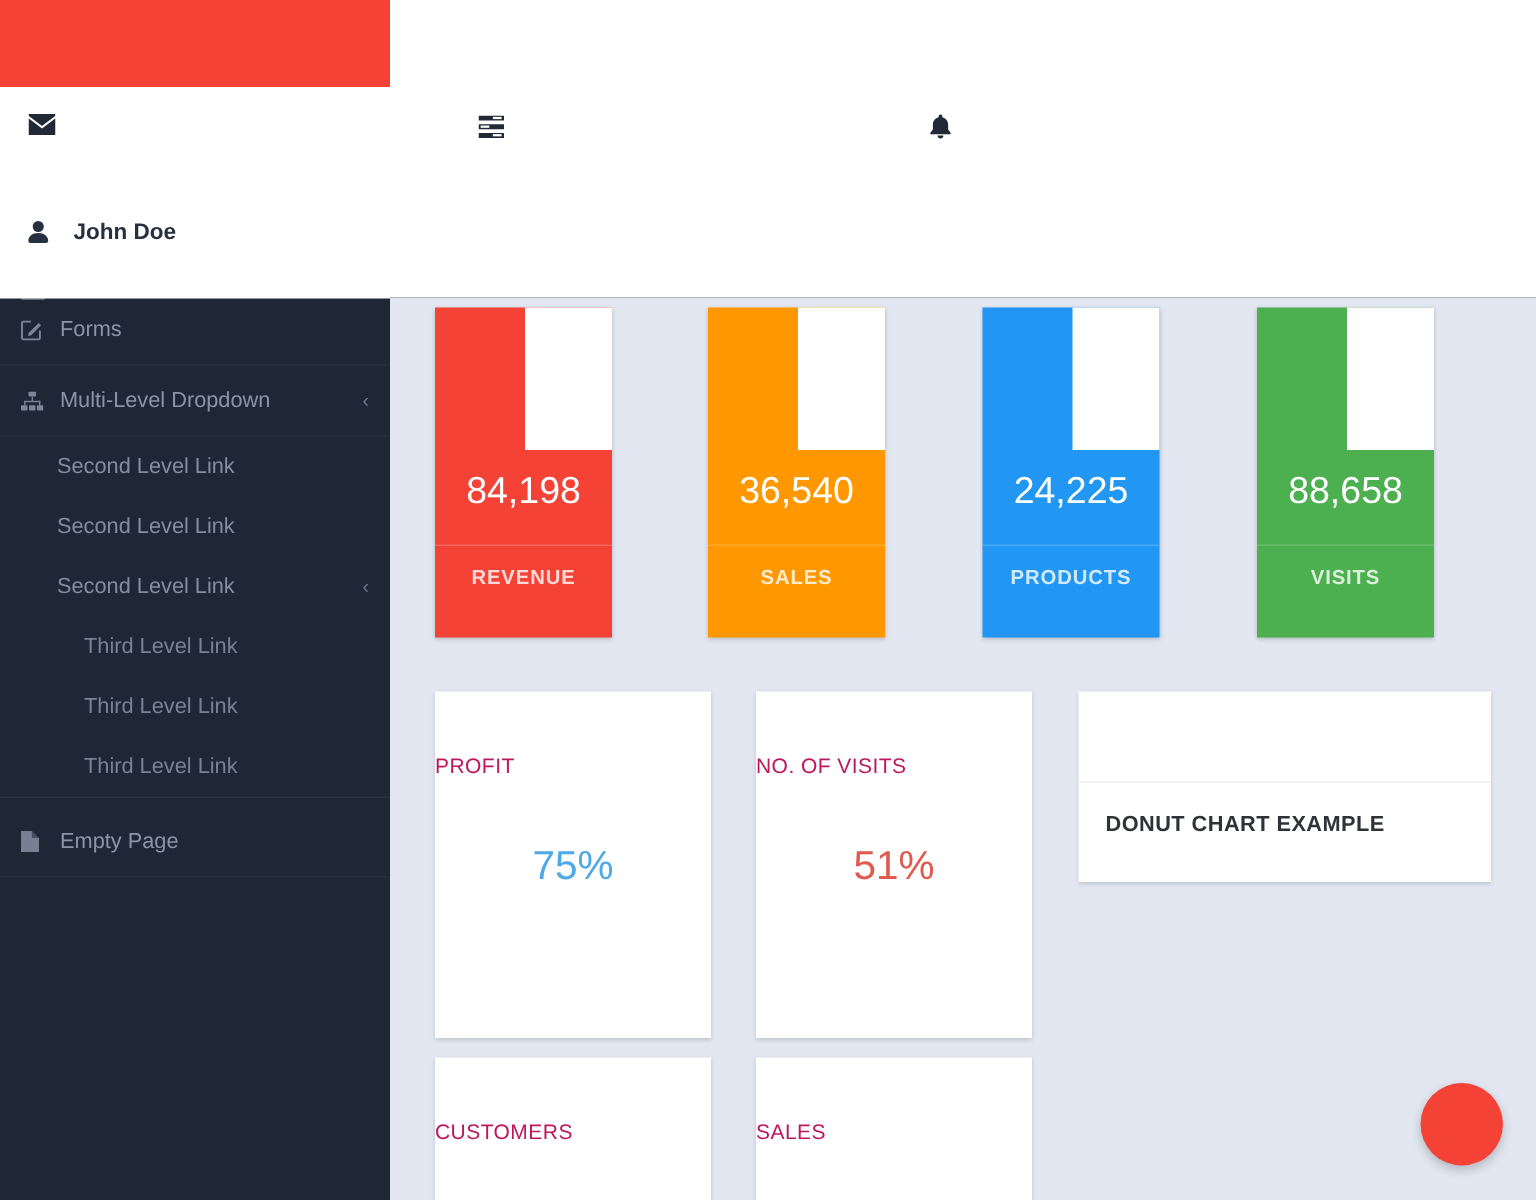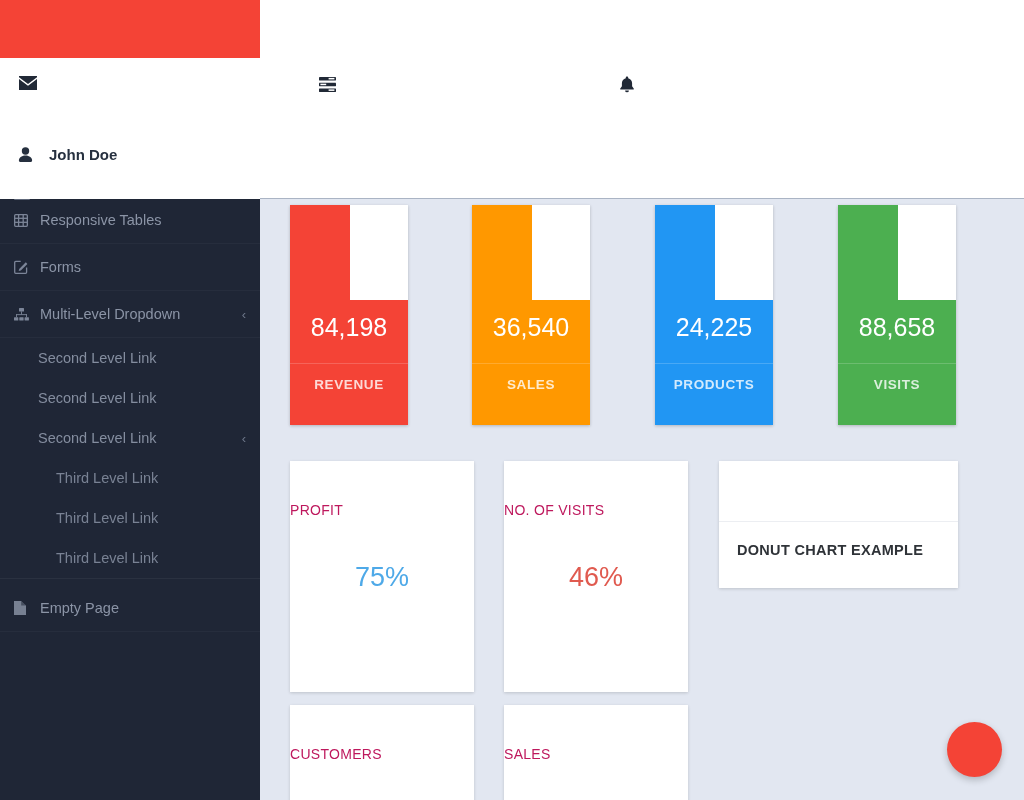--- a/index.html
+++ b/index.html
@@ -167,32 +167,20 @@
           <svg width="14" height="14" viewBox="0 0 14 14" fill="currentColor">
             <rect x="0" y="0" width="6" height="6" rx="1" fill="none" stroke="currentColor" stroke-width="1.4"></rect>
             <rect x="8" y="0" width="6" height="6" rx="1" fill="none" stroke="currentColor" stroke-width="1.4"></rect>
             <rect x="0" y="8" width="6" height="6" rx="1" fill="none" stroke="currentColor" stroke-width="1.4"></rect>
             <rect x="8" y="8" width="6" height="6" rx="1" fill="none" stroke="currentColor" stroke-width="1.4"></rect>
           </svg>
         </span>
         <span class="ni-label">Tabs &amp; Panels</span>
       </div>
 
-      <div class="nav-item level1">
-        <span class="ni-icon">
-          <svg width="14" height="13" viewBox="0 0 14 13" fill="none" stroke="currentColor" stroke-width="1.3">
-            <rect x="0.65" y="0.65" width="12.7" height="11.7" rx="1"></rect>
-            <line x1="0.65" y1="4.3" x2="13.35" y2="4.3"></line>
-            <line x1="0.65" y1="8.3" x2="13.35" y2="8.3"></line>
-            <line x1="4.6" y1="0.65" x2="4.6" y2="12.35"></line>
-            <line x1="9.2" y1="0.65" x2="9.2" y2="12.35"></line>
-          </svg>
-        </span>
-        <span class="ni-label">Responsive Tables</span>
-      </div>
 
       <div class="nav-item level1">
         <span class="ni-icon">
           <svg width="14" height="14" viewBox="0 0 14 14" fill="none" stroke="currentColor" stroke-width="1.3">
             <path d="M12.6 7.4V12.3a1 1 0 0 1-1 1H1.7a1 1 0 0 1-1-1V2.4a1 1 0 0 1 1-1h5"></path>
             <path d="M5.2 8.9l6.6-6.6 1.6 1.6-6.6 6.6-2.1.5z" fill="currentColor" stroke="none"></path>
           </svg>
         </span>
         <span class="ni-label">Forms</span>
       </div>
@@ -285,24 +273,24 @@
       </div>
     </section>
 
     <section class="panel" style="left:30px;top:461px;width:184px;height:231px;">
       <div class="panel-title" style="margin-top:41px;">PROFIT</div>
       <div class="panel-big" style="margin-top:44px;color:#4ea9e8;">75%</div>
     </section>
 
     <section class="panel" style="left:244px;top:461px;width:184px;height:231px;">
       <div class="panel-title" style="margin-top:41px;">NO. OF VISITS</div>
-      <div class="panel-big" style="margin-top:44px;color:#e05a4f;">46%</div>
-    </section>
-
-    <section class="panel" style="left:459px;top:461px;width:239px;height:127px;">
+      <div class="panel-big" style="margin-top:44px;color:#e05a4f;">51%</div>
+    </section>
+
+    <section class="panel" style="left:459px;top:461px;width:275px;height:127px;">
       <div class="donut-head"></div>
       <div class="donut-rule"></div>
       <div class="donut-title">DONUT CHART EXAMPLE</div>
     </section>
 
     <section class="panel" style="left:30px;top:705px;width:184px;height:120px;">
       <div class="panel-title" style="margin-top:41px;">CUSTOMERS</div>
     </section>
 
     <section class="panel" style="left:244px;top:705px;width:184px;height:120px;">

